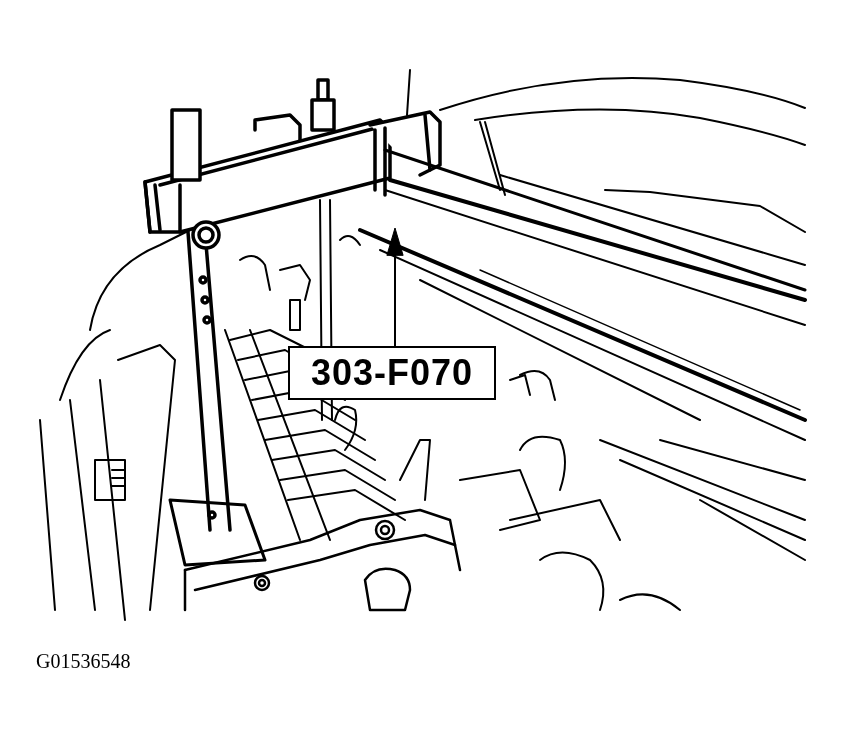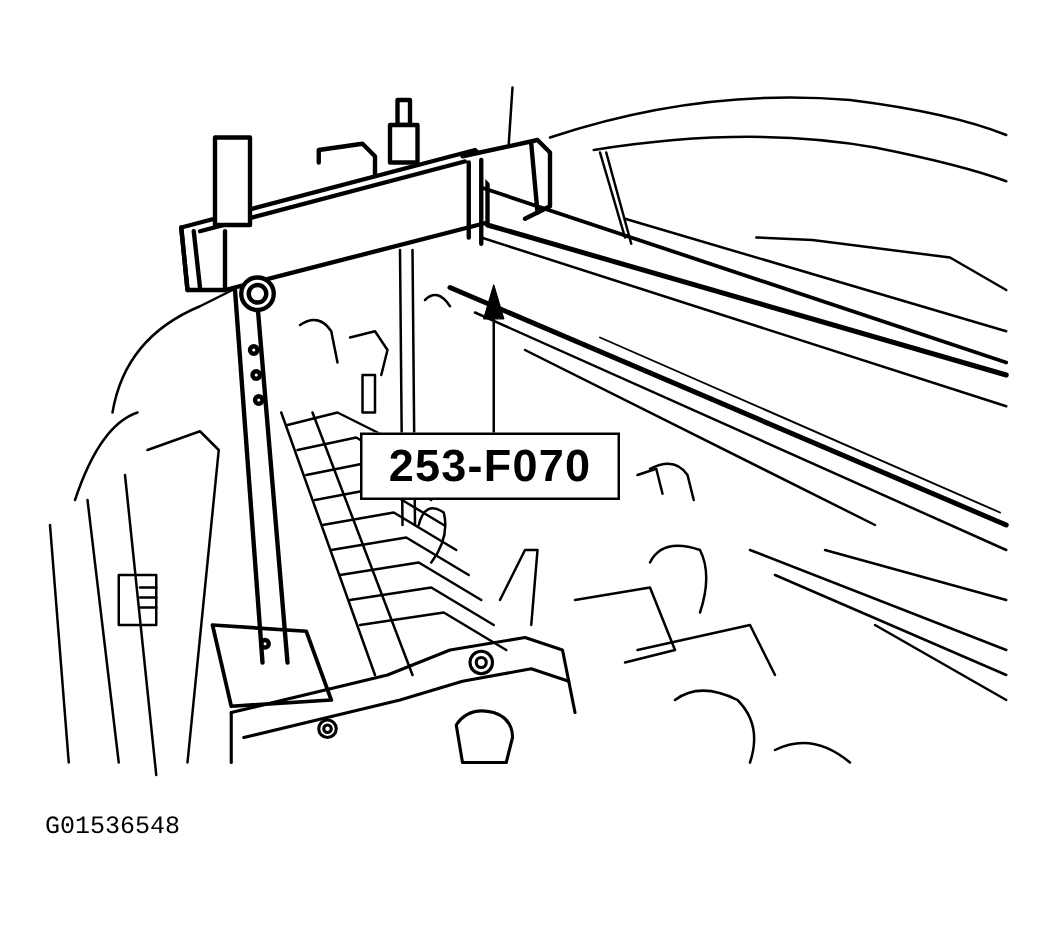--- a/index.html
+++ b/index.html
@@ -5,21 +5,21 @@
     html, body { margin: 0; padding: 0; background: #ffffff; }
     body { width: 848px; height: 748px; position: relative; overflow: hidden; font-family: "Liberation Sans", sans-serif; }
     .stage { position: absolute; left: 0; top: 0; width: 848px; height: 748px; }
     .drawing { position: absolute; left: 0; top: 0; }
     .callout-box {
       position: absolute; left: 288px; top: 346px; width: 208px; height: 54px;
       border: 2px solid #000; background: #fff; box-sizing: border-box;
       display: flex; align-items: center; justify-content: center;
     }
     .callout-text { font-family: "Liberation Sans", sans-serif; font-weight: bold; font-size: 36px; color: #000; letter-spacing: 1px; }
-    .figure-id { position: absolute; left: 36px; top: 650px; font-family: Liberation Mono, monospace; font-size: 20px; color: #000; }
+    .figure-id { position: absolute; left: 36px; top: 650px; font-family: Liberation Serif, serif; font-size: 20px; color: #000; }
   </style>
 </head>
 <body>
 
 <div class="stage">
   <svg class="drawing" width="848" height="748" viewBox="0 0 848 748" fill="none" stroke="#000" stroke-linecap="round" stroke-linejoin="round">
 
     <g stroke-width="2">
       <path d="M440 110 Q560 70 680 80 Q760 90 805 108"></path>
       <path d="M475 120 Q600 100 700 118 Q770 132 805 145"></path>
@@ -131,17 +131,17 @@
       <path d="M340 240 Q350 230 360 245"></path>
     </g>
 
     <g>
       <line x1="395" y1="346" x2="395" y2="240" stroke-width="2"></line>
       <path d="M387 255 L395 228 L403 255 Z" fill="#000" stroke="#000"></path>
     </g>
   </svg>
 
   <div class="callout-box">
-    <span class="callout-text">253-F070</span>
+    <span class="callout-text">303-F070</span>
   </div>
 
   <div class="figure-id">G01536548</div>
 </div>
 
 </body></html>

